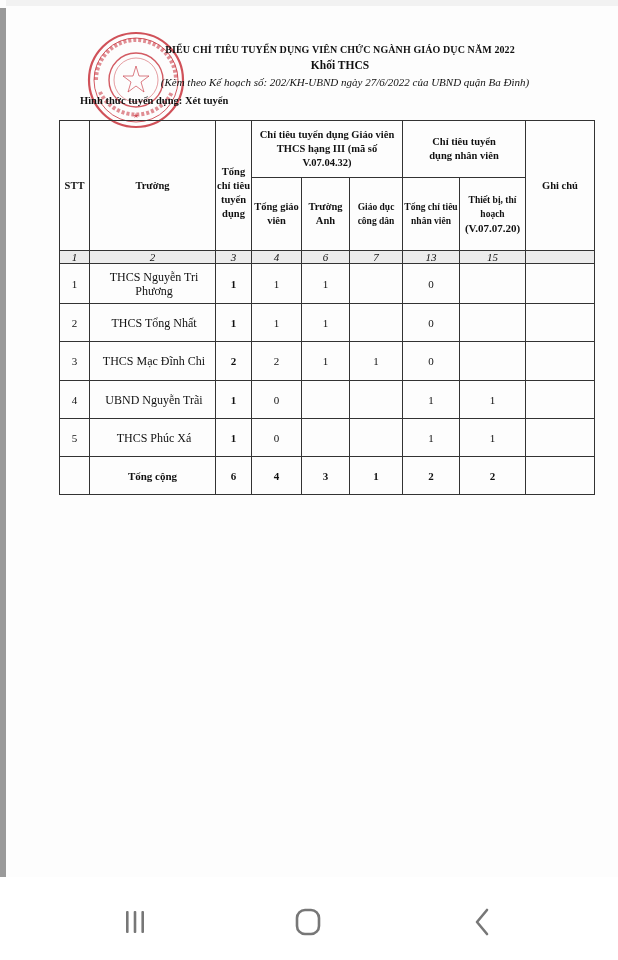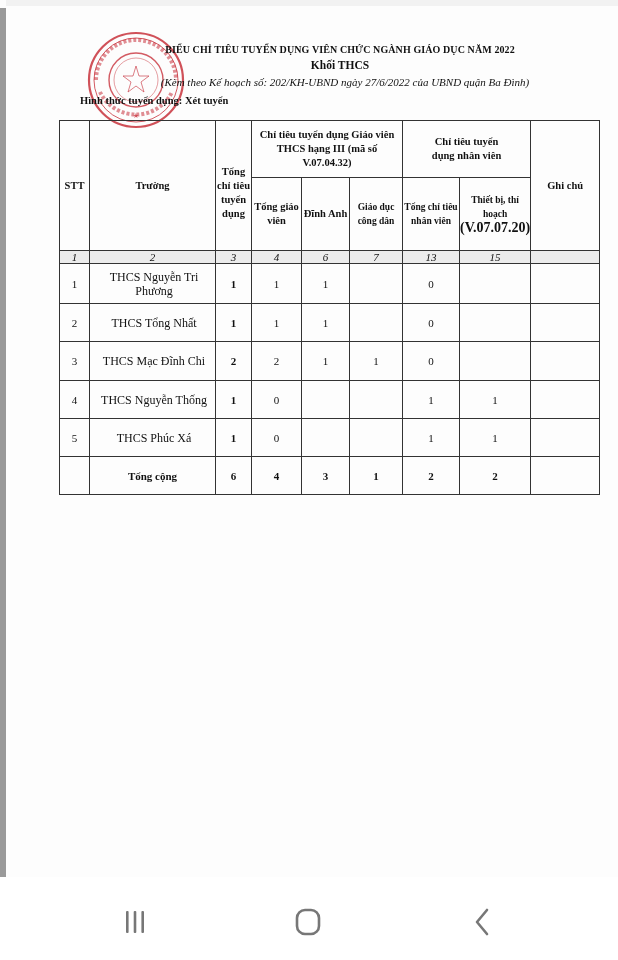--- a/index.html
+++ b/index.html
@@ -61,26 +61,26 @@
         <tr style="height:57px">
       <th rowspan="2">STT</th>
       <th rowspan="2">Trường</th>
       <th rowspan="2" style="padding-top:15px">Tổng chỉ tiêu tuyển dụng</th>
       <th colspan="3" style="padding:0 4px">Chỉ tiêu tuyển dụng Giáo viên THCS hạng III (mã số V.07.04.32)</th>
       <th colspan="2" style="padding:0 22px">Chỉ tiêu tuyển dụng nhân viên</th>
       <th rowspan="2">Ghi chú</th>
     </tr>
     <tr style="height:73px">
       <th>Tổng giáo viên</th>
-      <th>Đĩnh Anh</th>
+      <th>Trường Anh</th>
       <th class="small">Giáo dục công dân</th>
       <th class="small">Tổng chỉ tiêu nhân viên</th>
       <th class="small">
         <div>Thiết bị, thí hoạch</div>
-        <div style="font-size:14px">(V.07.07.20)</div>
+        <div style="font-size:11px">(V.07.07.20)</div>
       </th>
     </tr>
     <tr class="colnum">
       <td>1</td>
       <td>2</td>
       <td>3</td>
       <td>4</td>
       <td>6</td>
       <td>7</td>
       <td>13</td>
@@ -115,21 +115,21 @@
       <td class="bold">2</td>
       <td>2</td>
       <td>1</td>
       <td>1</td>
       <td>0</td>
       <td></td>
       <td></td>
     </tr>
     <tr style="height:38px">
       <td>4</td>
-      <td class="school">THCS Nguyễn Thống</td>
+      <td class="school">UBND Nguyễn Trãi</td>
       <td class="bold">1</td>
       <td>0</td>
       <td></td>
       <td></td>
       <td>1</td>
       <td>1</td>
       <td></td>
     </tr>
     <tr style="height:38px">
       <td>5</td>

